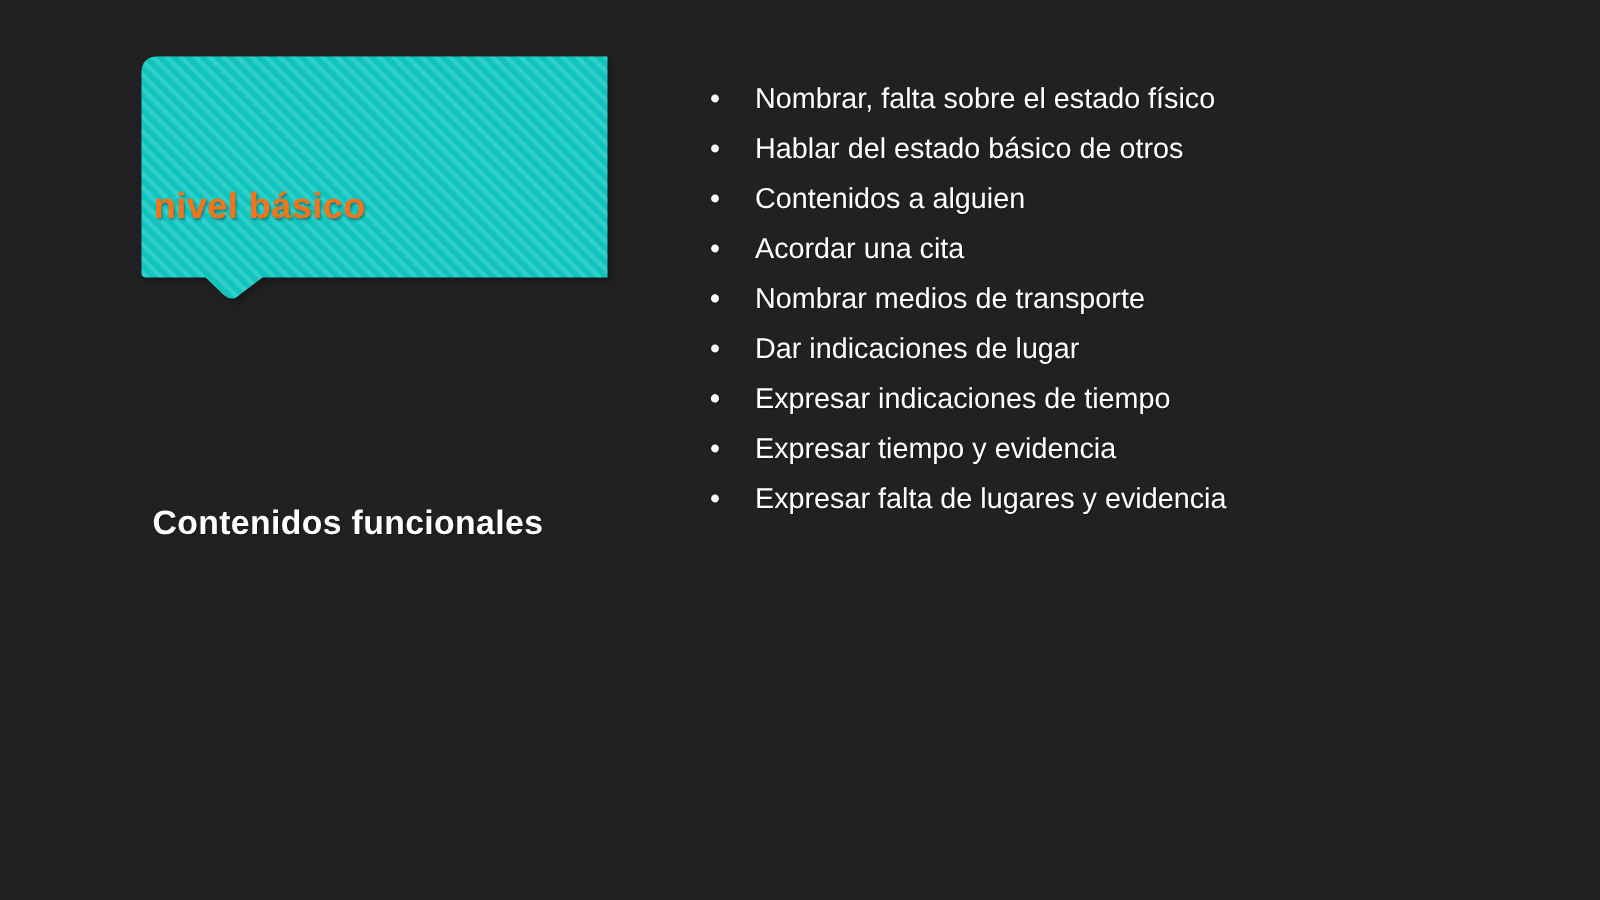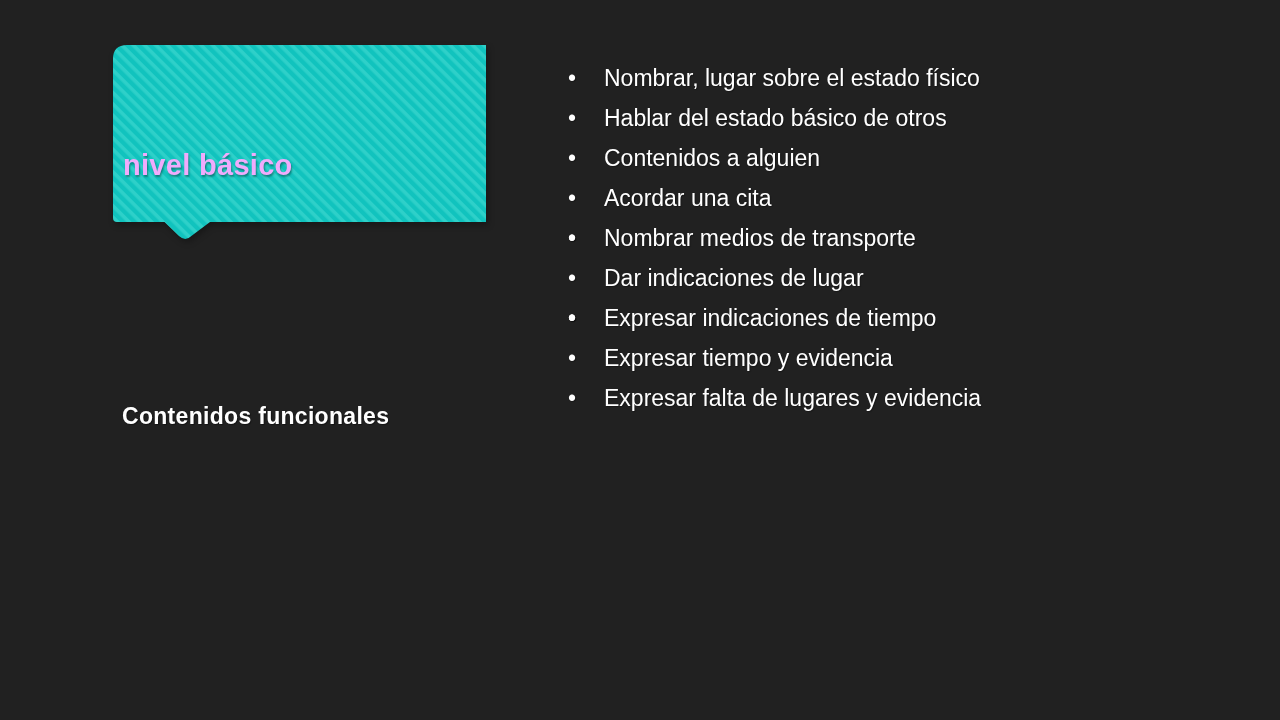--- a/index.html
+++ b/index.html
@@ -36,21 +36,21 @@
     white-space: nowrap;
     text-shadow: 1px 2px 2px rgba(0,0,0,0.35);
   }
 
   
   .caption {
     position: absolute;
     left: 122px;
     top: 403px;
     color: #ffffff;
-    font-size: 23px;
+    font-size: 27px;
     font-weight: bold;
     letter-spacing: 0.3px;
     white-space: nowrap;
     text-shadow: 1px 1px 1px rgba(0,0,0,0.40);
   }
 
   
   ul.bullets {
     position: absolute;
     left: 560px;
@@ -81,27 +81,27 @@
 <div class="callout">
   <svg width="374" height="197" viewBox="0 0 374 197">
     <defs>
       <pattern id="stripes" patternUnits="userSpaceOnUse" width="8" height="8" patternTransform="rotate(45)">
         <rect width="8" height="8" fill="#11c3be"></rect>
         <rect width="8" height="3.6" fill="#2ed0c9"></rect>
       </pattern>
     </defs>
     <path d="M14 0 H373 V177 H97 L79 190.5 Q72.5 197 66 191 L51.5 177 H4 Q0 177 0 173 V14 Q0 0 14 0 Z" fill="url(#stripes)"></path>
   </svg>
-  <div class="callout-label" style="color: #f0abfc;">nivel básico</div>
+  <div class="callout-label" style="color: #f97316;">nivel básico</div>
 </div>
 
 <div class="caption" style="color: rgb(255, 255, 255);">Contenidos funcionales</div>
 
 <ul class="bullets" style="color: rgb(255, 255, 255);">
-    <li><span class="marker">•</span><span class="txt">Nombrar, lugar sobre el estado físico</span></li>
+    <li><span class="marker">•</span><span class="txt">Nombrar, falta sobre el estado físico</span></li>
     <li><span class="marker">•</span><span class="txt">Hablar del estado básico de otros</span></li>
     <li><span class="marker">•</span><span class="txt">Contenidos a alguien</span></li>
     <li><span class="marker">•</span><span class="txt">Acordar una cita</span></li>
     <li><span class="marker">•</span></li>
     <li><span class="marker">•</span><span class="txt">Nombrar medios de transporte</span></li>
     <li><span class="marker">•</span><span class="txt">Dar indicaciones de lugar</span></li>
     <li><span class="marker">•</span></li>
     <li><span class="marker">•</span></li>
     <li><span class="marker">•</span><span class="txt">Expresar indicaciones de tiempo</span></li>
     <li><span class="marker">•</span><span class="txt">Expresar tiempo y evidencia</span></li>

